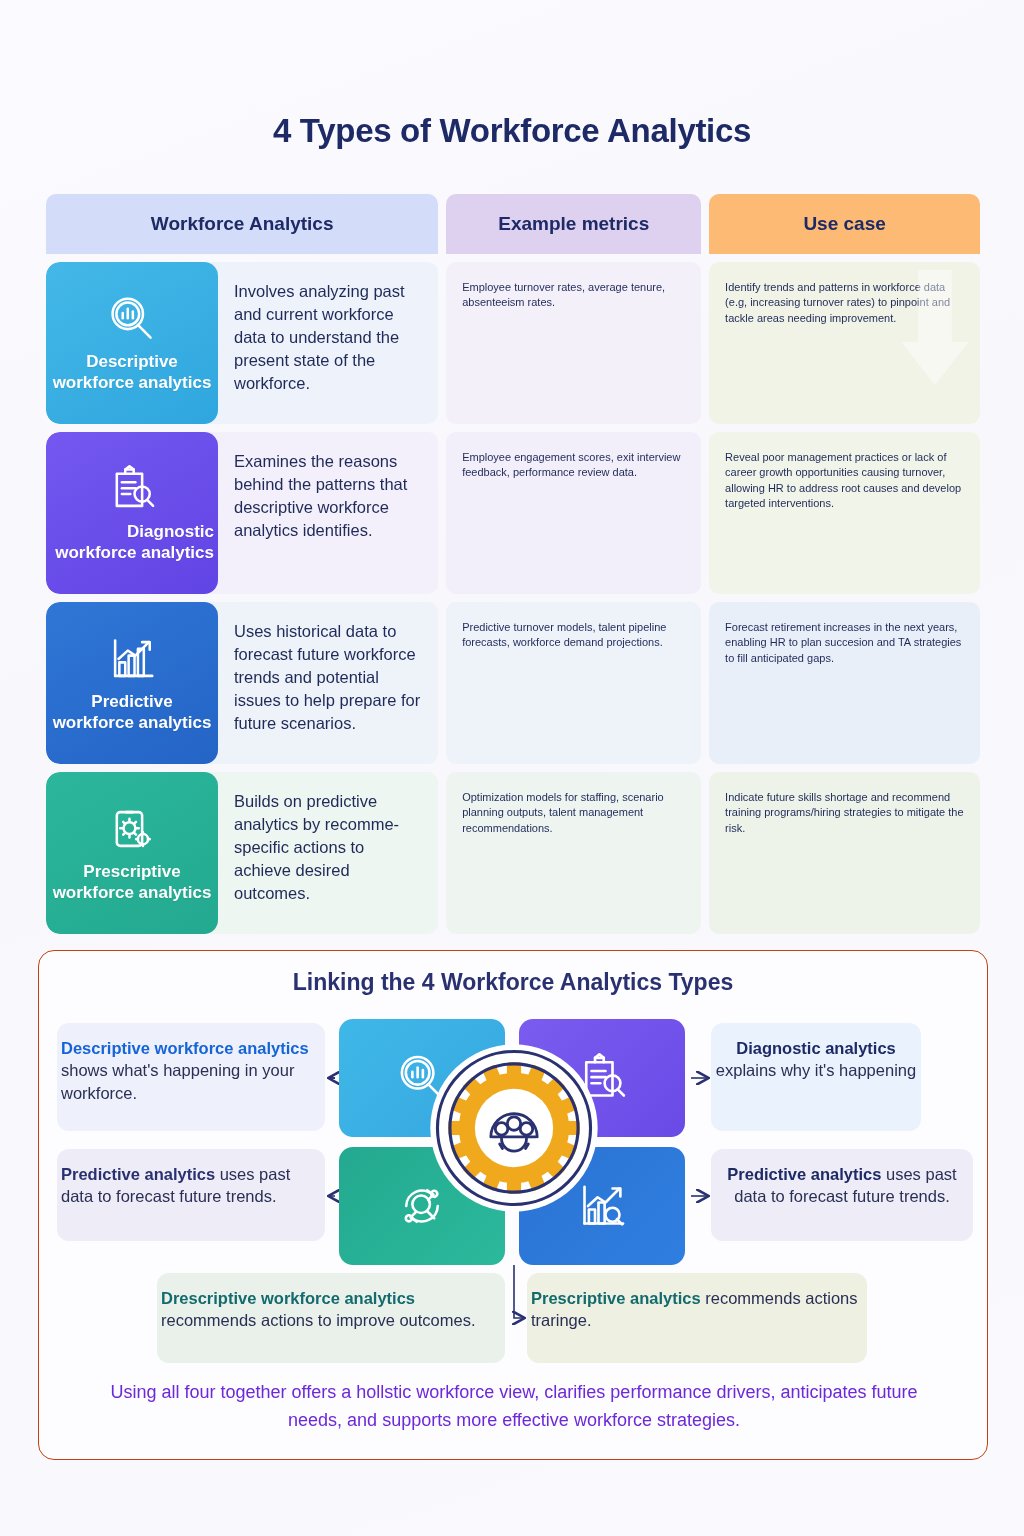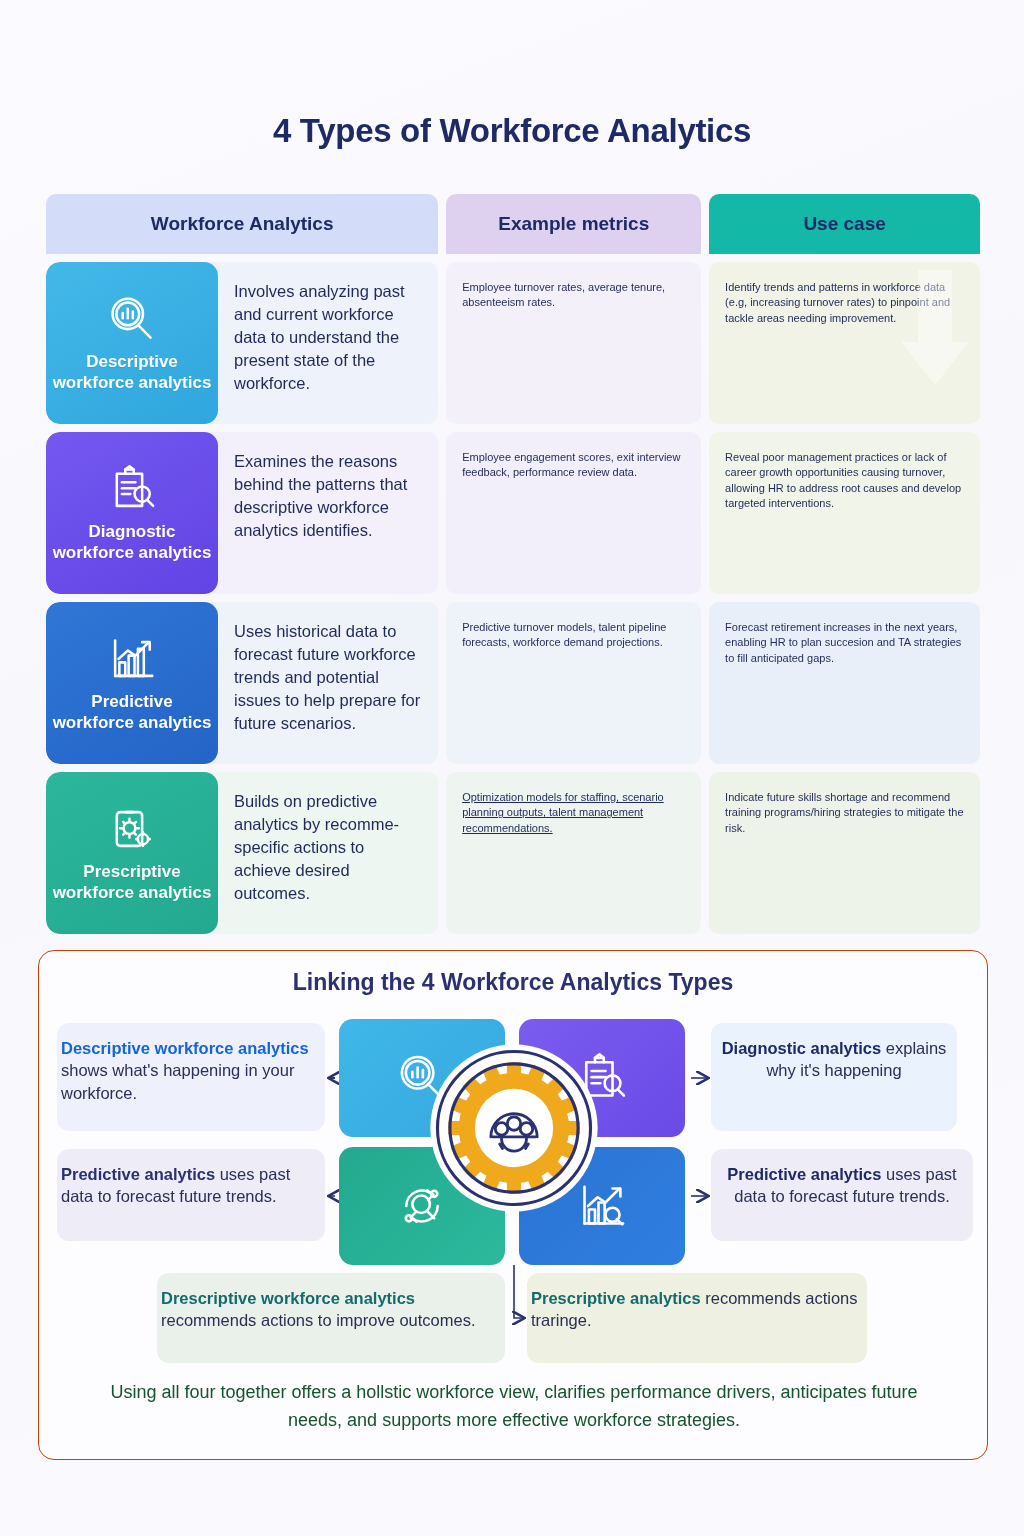--- a/index.html
+++ b/index.html
@@ -41,21 +41,21 @@
     display: flex;
     align-items: center;
     justify-content: center;
     font-size: 19px;
     font-weight: bold;
     color: #1d2a66;
     border-radius: 10px 10px 0 0;
   }
   .th.c1 { width: 394px; background: #d3dcf8; }
   .th.c2 { width: 256px; background: #ddd1ef; align-items: center; }
-  .th.c3 { width: 272px; background: #14b8a6; }
+  .th.c3 { width: 272px; background: #fdba74; }
 
   .row {
     display: flex;
     gap: 8px;
     margin-top: 8px;
     height: 162px;
   }
   .row .col1 {
     width: 394px;
     display: flex;
@@ -150,21 +150,21 @@
     font-size: 16.5px;
     line-height: 1.35;
     color: #2a2f55;
   }
   .note b { display: inline; font-weight: bold; }
 
   .note-l1 { left: 18px;  top: 72px;  width: 268px; height: 108px; background: #eef1fb; text-align: left; }
   .note-l1 b { color: #1565d8; }
   .note-l2 { left: 18px;  top: 198px; width: 268px; height: 92px;  background: #eeecf7; text-align: left; }
   .note-l2 b { color: #2a3170; }
-  .note-r1 { left: 672px; top: 72px;  width: 246px; height: 108px; background: #eaf2fd; text-align: center; }
+  .note-r1 { left: 672px; top: 72px;  width: 210px; height: 108px; background: #eaf2fd; text-align: center; }
   .note-r1 b { color: #1d2a66; }
   .note-r2 { left: 672px; top: 198px; width: 262px; height: 92px;  background: #edecf7; text-align: center; }
   .note-r2 b { color: #1d2a66; }
   .note-b1 { left: 118px; top: 322px; width: 348px; height: 90px; background: #eaf1ea; text-align: left; }
   .note-b1 b { color: #136b6e; }
   .note-b2 { left: 488px; top: 322px; width: 340px; height: 90px; background: #eef0e1; text-align: left; }
   .note-b2 b { color: #136b6e; }
 
   .quad {
     position: absolute;
@@ -183,21 +183,21 @@
     width: 178px; height: 178px;
   }
 
   .summary {
     position: absolute;
     left: 48px; top: 428px;
     width: 854px;
     text-align: center;
     font-size: 18px;
     line-height: 1.55;
-    color: #14532d;
+    color: #6d28d9;
   }
 
   .conn { position: absolute; left:0; top:0; width: 950px; height: 510px; pointer-events: none; }
 </style>
 </head>
 <body>
 
 <div class="page-title">4 Types of Workforce Analytics</div>
 
 <div class="table">
@@ -239,21 +239,21 @@
     <div class="cell c3" style="background:#f1f3e6;">
       <svg class="watermark" viewBox="0 0 60 100">
         <path d="M16 0 h28 v60 h14 L30 96 L2 60 h14 Z" fill="#ffffff" opacity=".85"></path>
       </svg>
       <span>Identify trends and patterns in workforce data (e.g, increasing turnover rates) to pinpoint and tackle areas needing improvement.</span>
     </div>
   </div>
 
   <div class="row">
     <div class="col1">
-      <div class="label-tile" style="background:linear-gradient(150deg,#7458f0,#6144e4);">
+      <div class="label-tile" style="background:linear-gradient(150deg,#7458f0,#6144e4);text-align:right;">
         <span class="tile-icon">
           <svg viewBox="0 0 64 64" fill="none" stroke="#fff" stroke-width="3" stroke-linecap="round" stroke-linejoin="round">
             <path d="M14 14h30v38H14z"></path>
               <path d="M24 14V9h10v5"></path>
               <path d="M24 9l5-4 5 4"></path>
             <line x1="20" y1="24" x2="36" y2="24"></line>
               <line x1="20" y1="31" x2="36" y2="31"></line>
               <line x1="20" y1="38" x2="30" y2="38"></line>
             <circle cx="44" cy="38" r="9" stroke-width="3"></circle>
               <line x1="50" y1="45" x2="57" y2="52"></line>
@@ -313,21 +313,21 @@
             <circle cx="45" cy="44" r="6"></circle>
               <path d="M45 36v2M45 50v2M37 44h2M51 44h2"></path>
           </svg>
         </span>
         <span class="tile-text">Prescriptive workforce analytics</span>
       </div>
       <div class="desc-cell" style="background:#eef6f1;">
         <span>Builds on predictive analytics by recomme- specific actions to achieve desired outcomes.</span>
       </div>
     </div>
-    <div class="cell c2" style="background:#eef5f1;text-decoration:underline;">
+    <div class="cell c2" style="background:#eef5f1;">
       <span>Optimization models for staffing, scenario planning outputs, talent management recommendations.</span>
     </div>
     <div class="cell c3" style="background:#eef3e9;">
       <span>Indicate future skills shortage and recommend training programs/hiring strategies to mitigate the risk.</span>
     </div>
   </div>
 </div>
 
 <div class="panel">
   <div class="panel-title">Linking the 4 Workforce Analytics Types</div>

